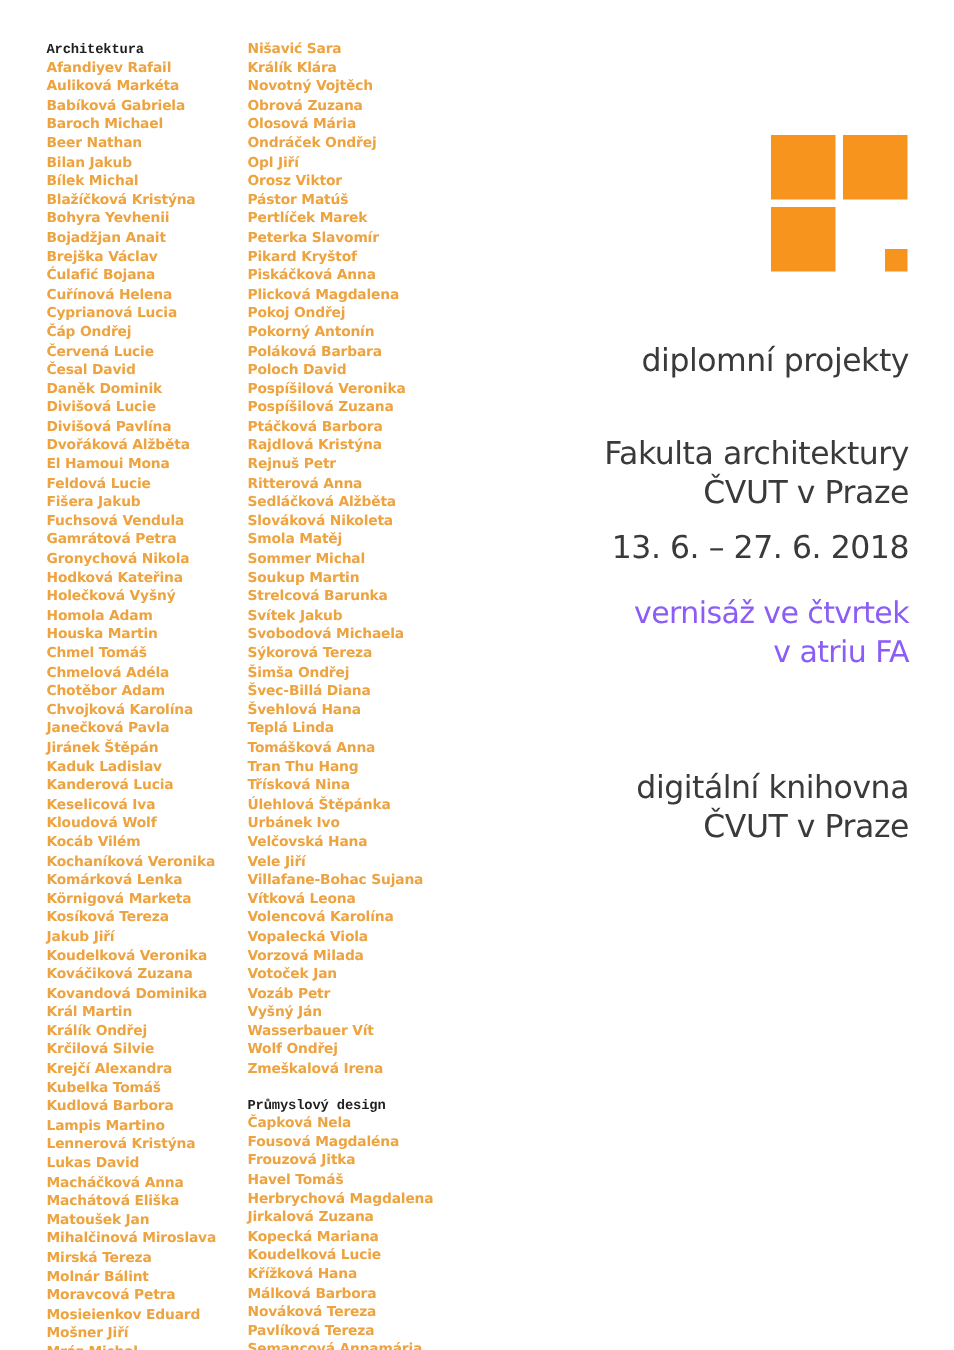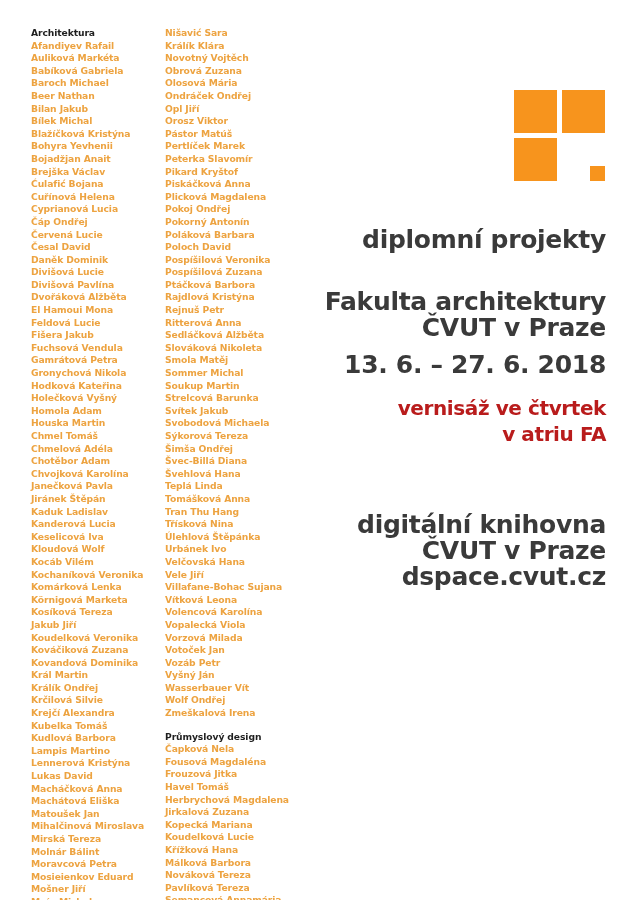--- a/index.html
+++ b/index.html
@@ -1,32 +1,32 @@
 <!DOCTYPE html>
 <html><head>
 <meta charset="utf-8">
 <style>
   html, body { margin: 0; padding: 0; background: #ffffff; }
   body { width: 636px; height: 900px; position: relative; overflow: hidden; font-family: "DejaVu Sans", "Liberation Sans", sans-serif; }
   .col { position: absolute; top: 27px; }
   .col1 { left: 31px; }
   .col2 { left: 165px; }
-  .heading { font-size: 9.2px; font-weight: bold; color: #1f1f1f; line-height: 12.6px; height: 12.6px; white-space: nowrap; letter-spacing: -0.1px; }
+  .heading { font-size: 9.2px; font-weight: bold; color: #1f1f1f; line-height: 12.6px; height: 12.6px; white-space: nowrap; letter-spacing: -0.1px; font-family: Liberation Mono, monospace; }
   .names { list-style: none; margin: 0; padding: 0; }
   .names li { font-size: 9.2px; font-weight: bold; color: #eda340; line-height: 12.6px; height: 12.6px; white-space: nowrap; letter-spacing: -0.1px; }
   .gap { height: 11px; }
   .logo { position: absolute; left: 514px; top: 90px; width: 92px; height: 91px; }
   .sq { position: absolute; background: #f7941d; }
   .sq.a { left: 0; top: 0; width: 43px; height: 43px; }
   .sq.b { left: 48px; top: 0; width: 43px; height: 43px; }
   .sq.c { left: 0; top: 48px; width: 43px; height: 43px; }
   .sq.d { left: 76px; top: 76px; width: 15px; height: 15px; }
   .info { position: absolute; right: 30px; text-align: right; color: #3a3a3a; }
-  .info .ln { white-space: nowrap; font-size: 25px; line-height: 26px; letter-spacing: -0.3px; font-weight: bold; }
-  .info .ln.b { font-weight: bold; color: #b91c1c; font-size: 20px; line-height: 25.5px; letter-spacing: -0.4px; }
+  .info .ln { white-space: nowrap; font-size: 21px; line-height: 26px; letter-spacing: -0.3px; font-weight: normal; }
+  .info .ln.b { font-weight: normal; color: #8b5cf6; font-size: 20px; line-height: 25.5px; letter-spacing: -0.4px; }
   .blk1 { top: 227px; }
   .blk2 { top: 289px; }
   .blk3 { top: 352px; }
   .blk4 { top: 396px; }
   .blk5 { top: 512px; }
 </style>
 </head>
 <body>
 
 <div class="col col1">
@@ -198,14 +198,13 @@
 <div class="info blk3">
   <div class="ln">13. 6. – 27. 6. 2018</div>
 </div>
 <div class="info blk4">
   <div class="ln b">vernisáž ve čtvrtek</div>
   <div class="ln b">v atriu FA</div>
 </div>
 <div class="info blk5">
   <div class="ln">digitální knihovna</div>
   <div class="ln">ČVUT v Praze</div>
-  <div class="ln">dspace.cvut.cz</div>
 </div>
 
 </body></html>

